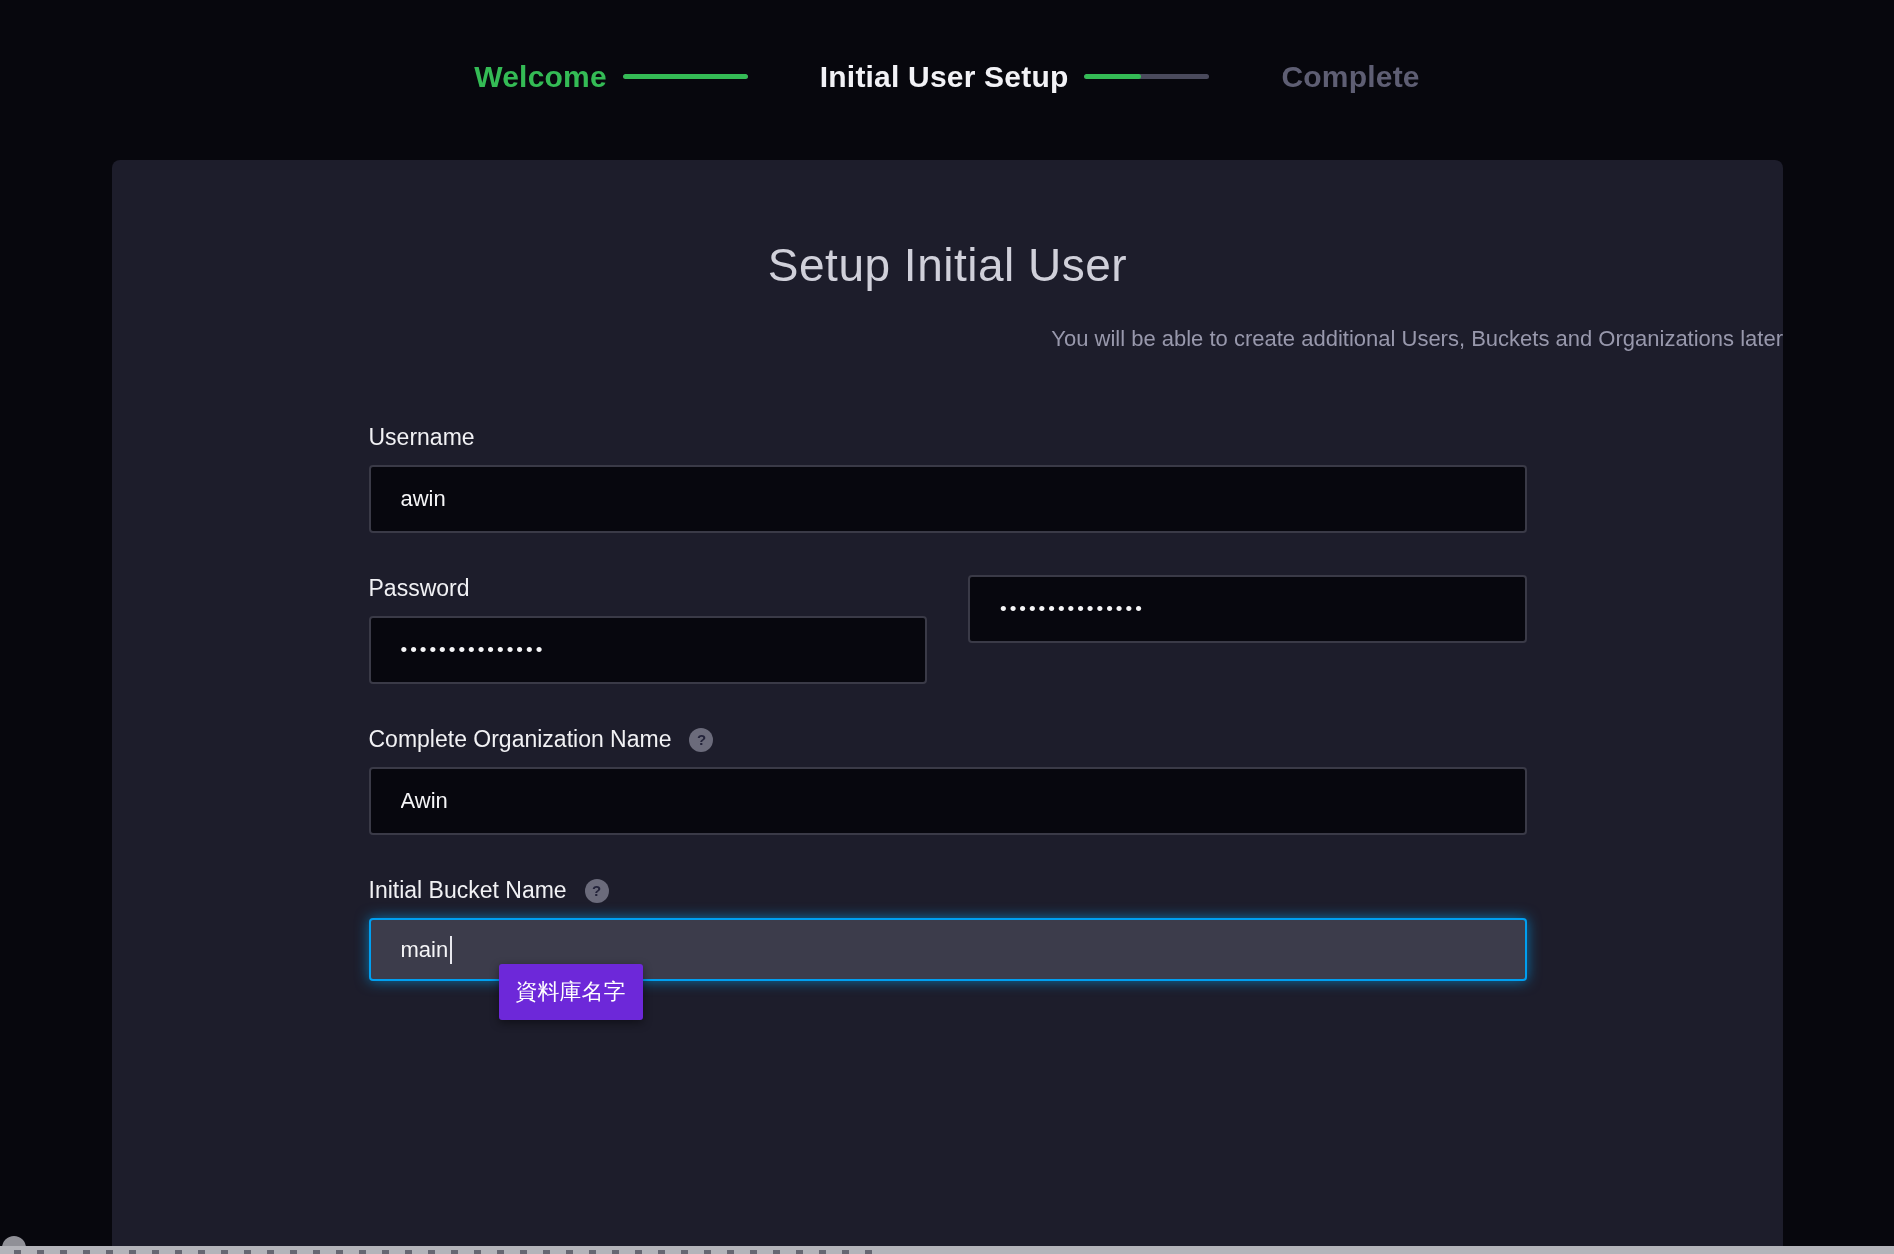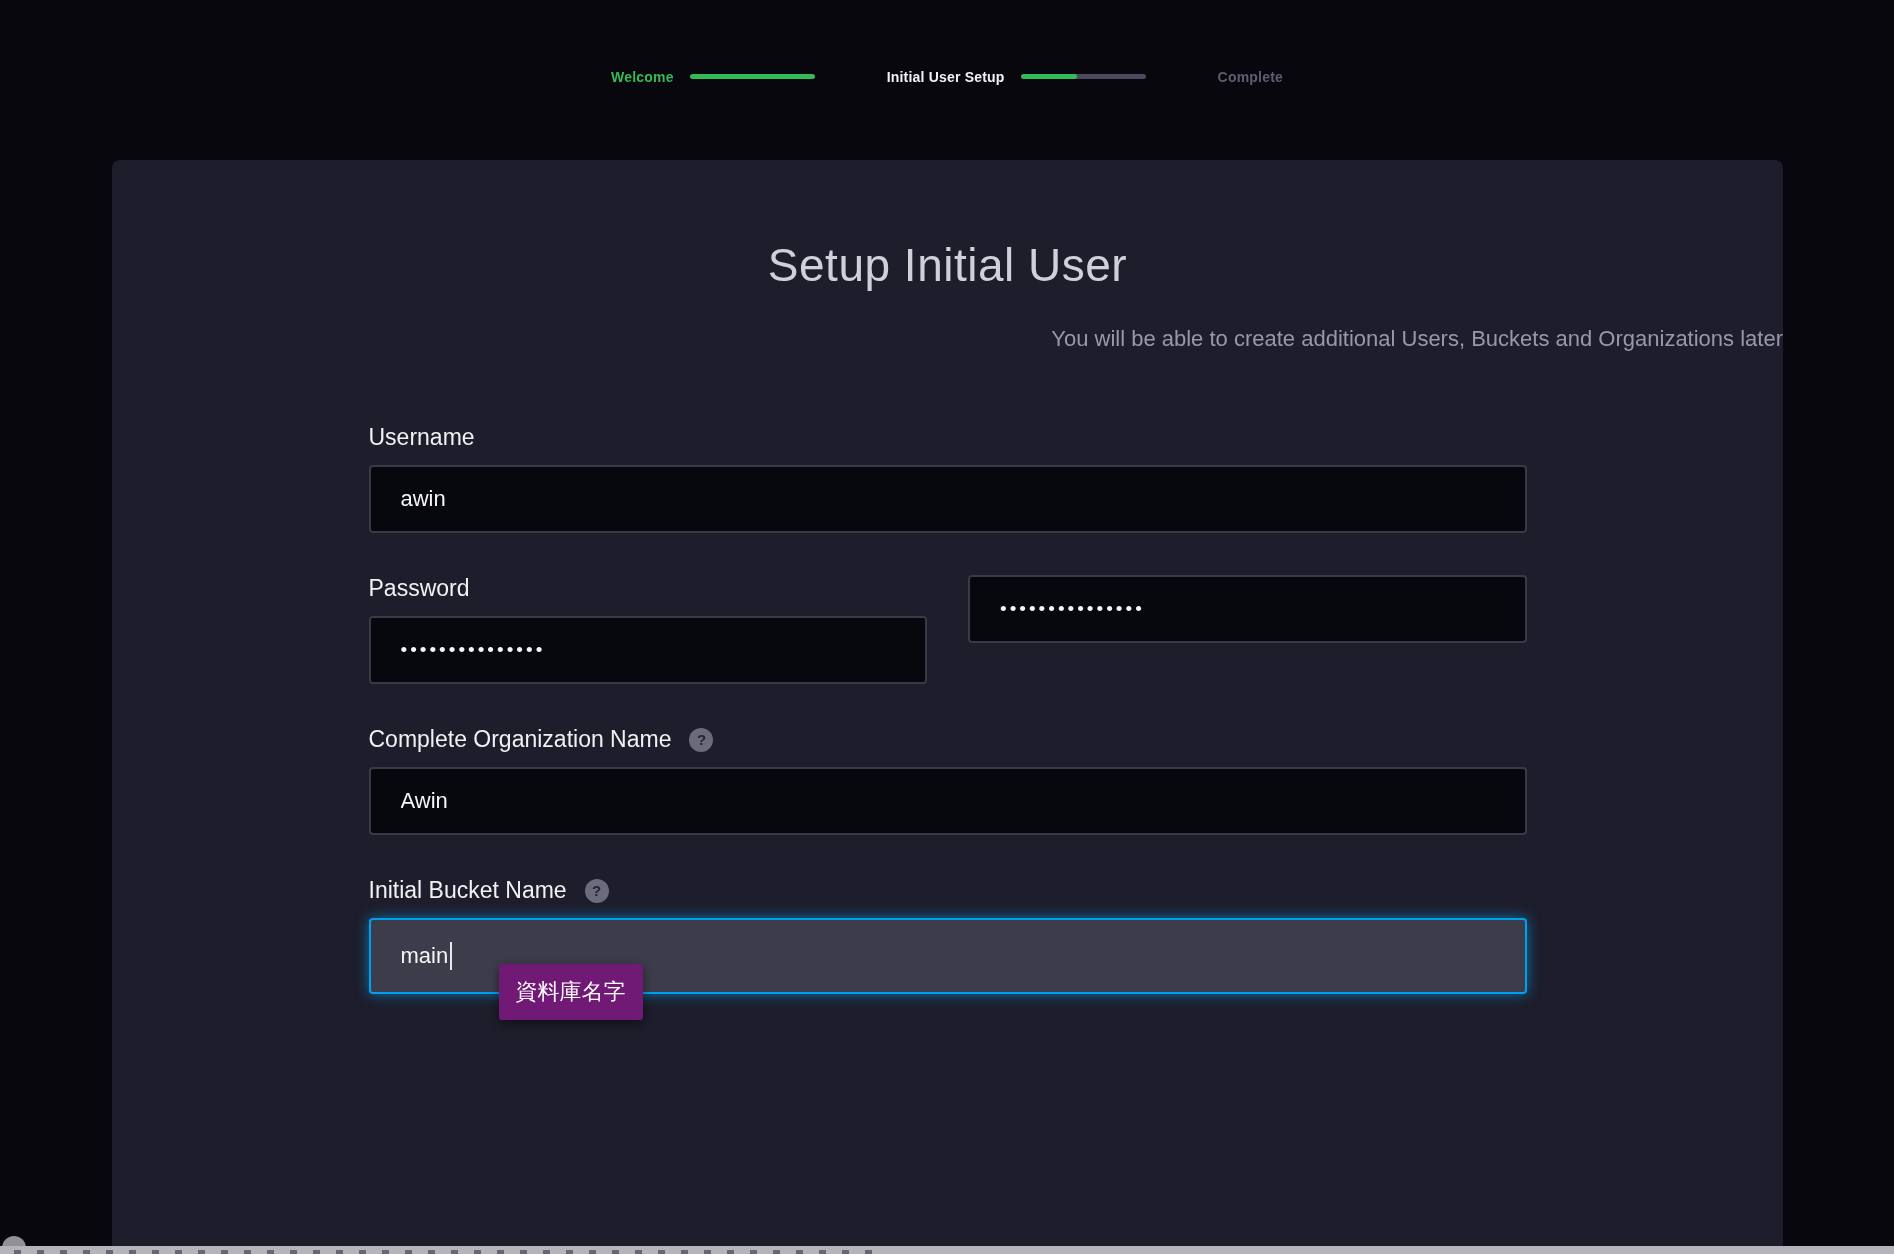--- a/index.html
+++ b/index.html
@@ -10,21 +10,21 @@
     color: #f1f1f4;
   }
   .viewport { position: relative; width: 1894px; height: 1254px; }
 
   
   .stepper {
     position: absolute; top: 0; left: 0; right: 0; height: 153px;
     display: flex; align-items: center; justify-content: center; gap: 72px;
   }
   .step { display: flex; align-items: center; gap: 16px; }
-  .step-label { font-size: 14px; font-weight: bold; letter-spacing: 0.2px; }
+  .step-label { font-size: 30px; font-weight: bold; letter-spacing: 0.2px; }
   .step-complete .step-label { color: #34bb55; }
   .step-current  .step-label { color: #f2f2f6; }
   .step-upcoming .step-label { color: #5e5e73; }
   .step-line { width: 125px; height: 5px; border-radius: 3px; background: #4a4a5c; overflow: hidden; position: relative; }
   .step-line .fill { position: absolute; left: 0; top: 0; bottom: 0; background: #34bb55; border-radius: 3px; }
   .fill-100 { width: 100%; }
   .fill-45  { width: 45%; }
 
   
   .card {
@@ -59,37 +59,37 @@
     padding: 12px 30px; outline: none;
   }
   .password-input { letter-spacing: 3px; font-size: 19px; }
   .row { margin-bottom: 42px; }
   .two-col { display: flex; gap: 41px; }
   .two-col .col { flex: 1; }
 
   
   .bucket-wrap { position: relative; }
   .input-focused {
-    width: 100%; height: 76px;
+    width: 100%; height: 63px;
     background: #3c3c4b;
     border: 2px solid #009ff0; border-radius: 4px;
     box-shadow: 0 0 14px rgba(0, 159, 240, 0.65);
     color: #f5f5f7; font-size: 22px;
     display: flex; align-items: center;
     padding: 0 30px;
   }
   .caret {
     display: inline-block; width: 2px; height: 28px;
     background: #e8e8ee; margin-left: 2px; vertical-align: middle;
   }
 
   
   .tooltip {
     position: absolute; left: 130px; top: 46px;
-    background: #701a75; color: #ffffff;
+    background: #6d28d9; color: #ffffff;
     font-size: 22px; padding: 13px 17px; border-radius: 3px;
     box-shadow: 0 3px 10px rgba(0,0,0,0.45);
     white-space: nowrap; z-index: 5;
   }
 
   
   .actions { display: flex; justify-content: flex-end; margin-top: 104px; }
   .continue-btn {
     width: 180px; height: 68px;
     border: none; border-radius: 6px;

